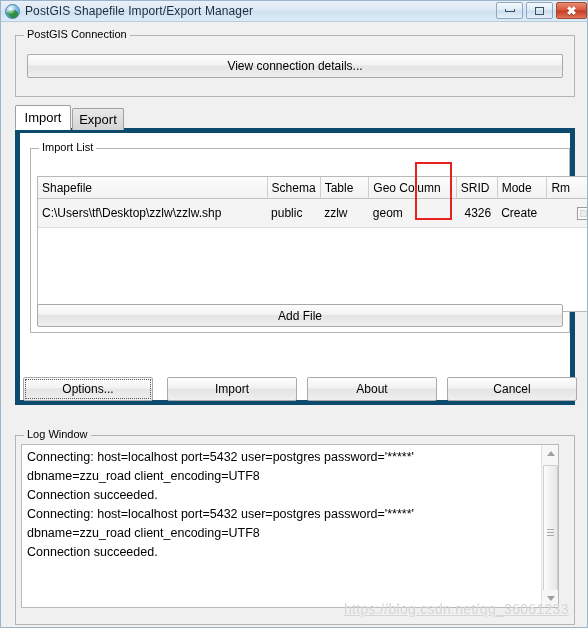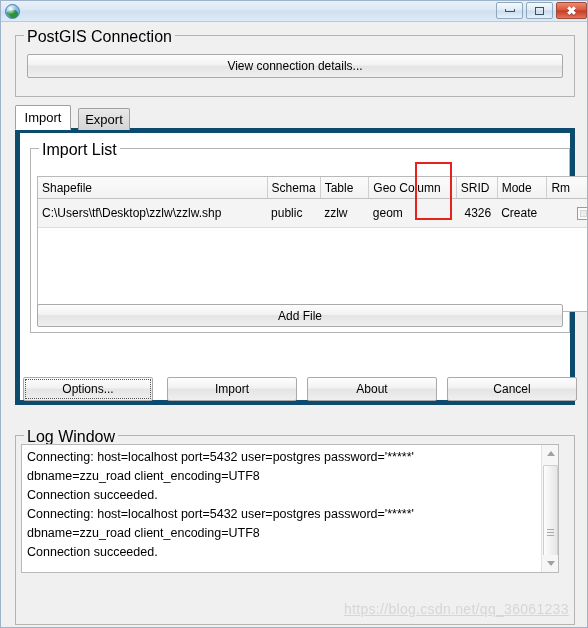--- a/index.html
+++ b/index.html
@@ -92,21 +92,21 @@
   .groupbox {
     position: absolute;
     box-sizing: border-box;
     border: 1px solid #b4b4b4;
   }
   .groupbox > .gb-title {
     position: absolute;
     top: -8px; left: 8px;
     background: #f0f0f0;
     padding: 0 3px;
-    font-size: 16px;
+    font-size: 11px;
     color: #000000;
     white-space: nowrap;
   }
 
   
   .btn {
     box-sizing: border-box;
     border: 1px solid #a9a9a9;
     border-radius: 2px;
     background: linear-gradient(to bottom, #fdfdfd 0%, #f2f2f2 46%, #e4e4e4 50%, #efefef 100%);
@@ -142,21 +142,20 @@
     border-radius: 2px 2px 0 0;
   }
   .tab.active {
     background: #ffffff;
     z-index: 3;
     border-bottom: 1px solid #ffffff;
   }
   .tab.inactive {
     background: linear-gradient(to bottom, #e9e9e9 0%, #d4d4d4 100%);
     z-index: 2;
-    margin-left: 6px;
   }
 
   .tab-panel {
     position: absolute;
     left: 14px; top: 127px;
     width: 560px; height: 277px;
     box-sizing: border-box;
     border: 5px solid #0c4a6e;
     background: #ffffff;
   }
@@ -225,21 +224,21 @@
     border: 2px solid #e8211c;
     box-sizing: border-box;
     pointer-events: none;
     z-index: 30;
   }
 
   
   .logbox {
     position: absolute;
     left: 20px; top: 443px;
-    width: 538px; height: 129px;
+    width: 538px; height: 164px;
     box-sizing: border-box;
     border: 1px solid #b9b9b9;
     background: #ffffff;
     overflow: hidden;
   }
   .log-text {
     position: absolute;
     left: 5px; top: 3px;
     right: 4px;
     font-size: 12.5px;
@@ -306,20 +305,21 @@
     text-decoration: underline;
   }
 </style>
 </head>
 <body>
 
 <div class="window">
 
   <div class="titlebar">
     <div class="title-globe"></div>
+    <div class="title-text">PostGIS Shapefile Import/Export Manager</div>
     <div class="win-buttons">
       <div class="win-btn">
         <span class="glyph-min"></span>
       </div>
       <div class="win-btn">
         <span class="glyph-max"></span>
       </div>
       <div class="win-btn close">
         <span class="glyph-close">✖</span>
       </div>

